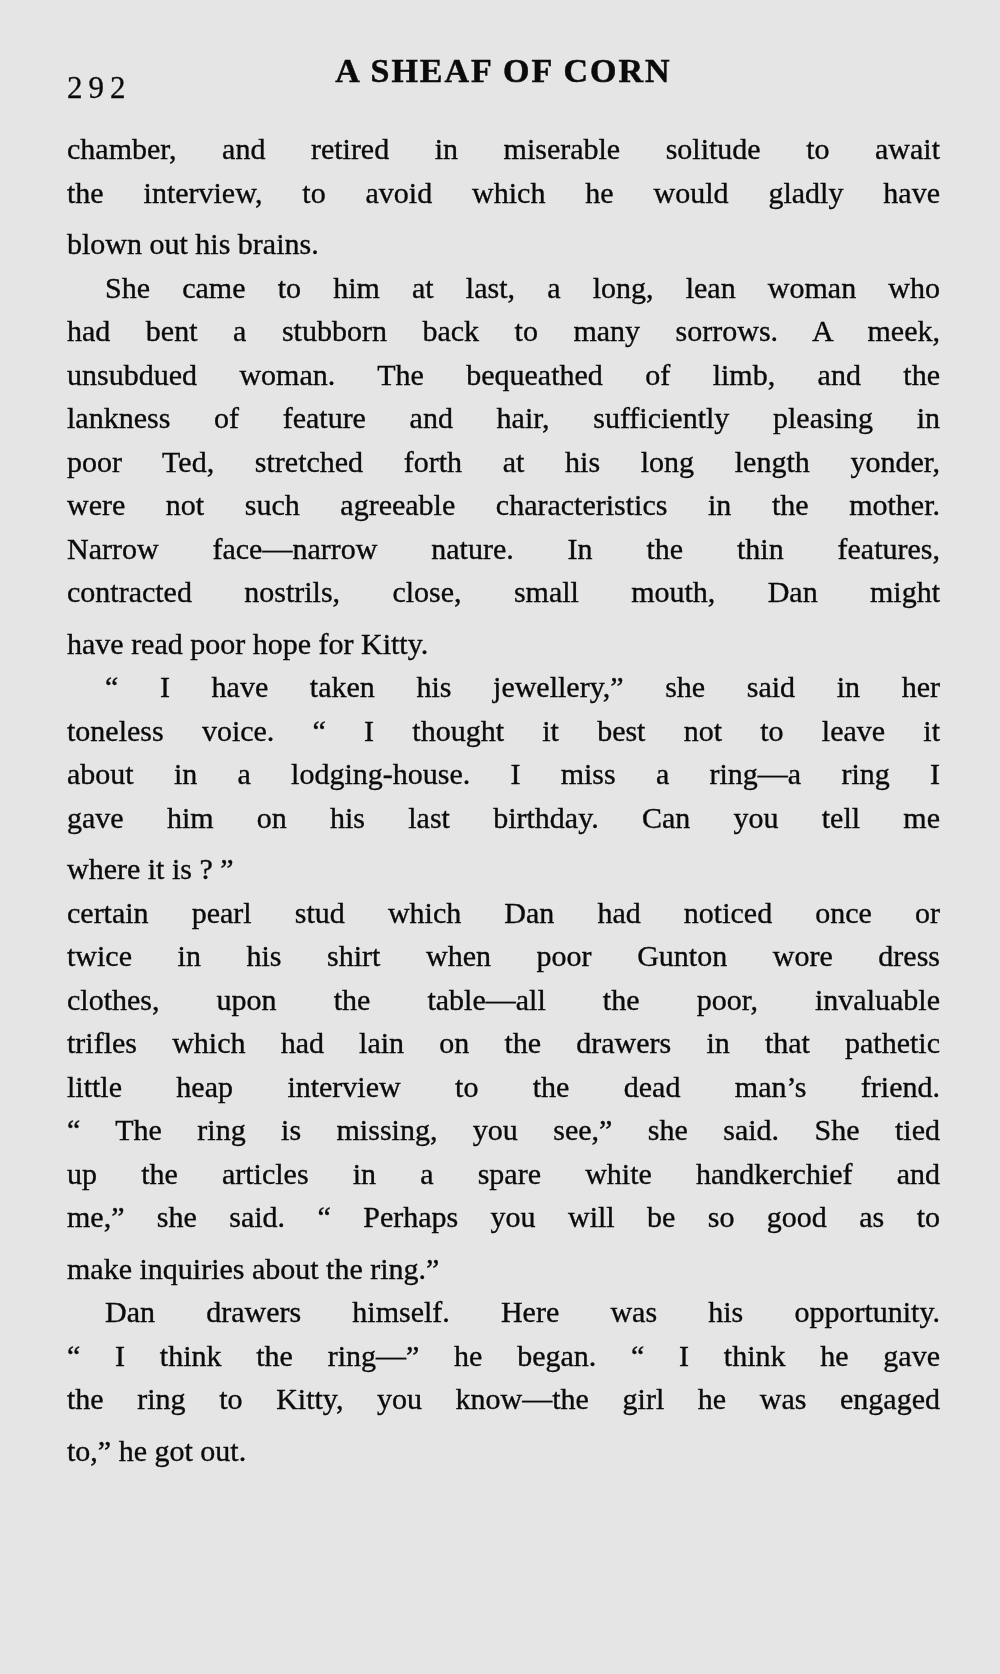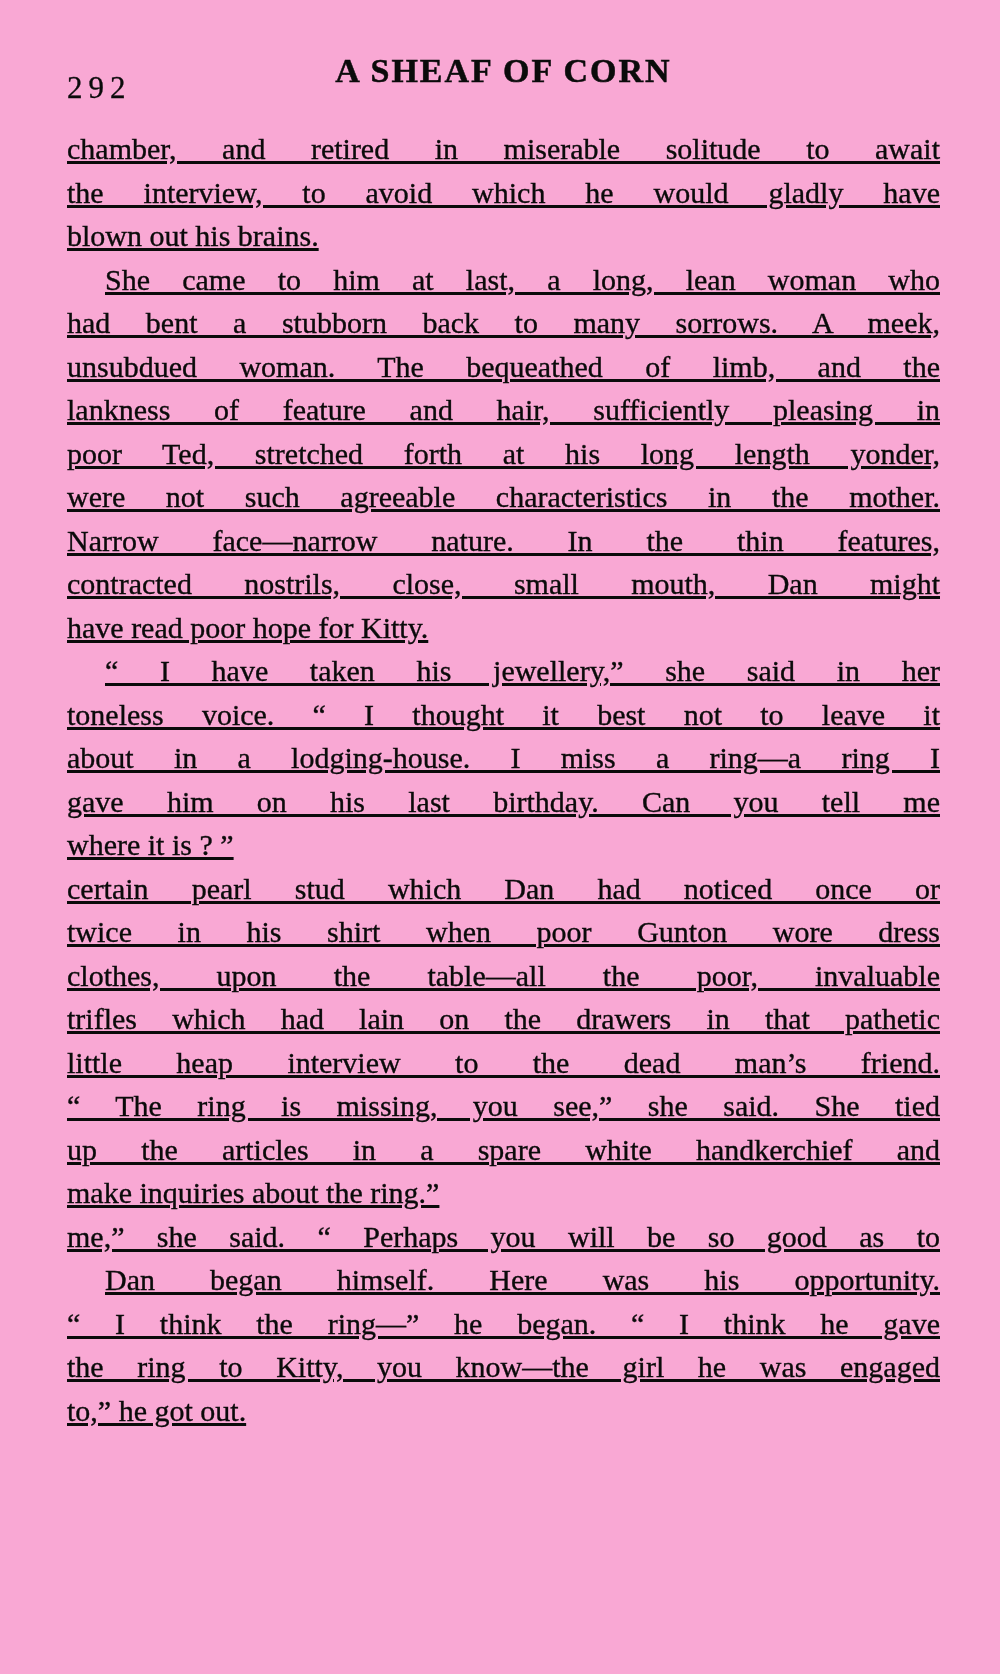--- a/index.html
+++ b/index.html
@@ -11,21 +11,21 @@
     width: 1000px;
     height: 1674px;
     position: relative;
     font-family: "Liberation Serif", serif;
     color: #0b0b0b;
     overflow: hidden;
   }
   .page {
     position: absolute;
     inset: 0;
-    background: #f9a8d4;
+    background: #e5e5e5;
   }
   .running-header {
     position: absolute;
     top: 0;
     left: 67px;
     width: 873px;
     height: 118px;
   }
   .page-number {
     position: absolute;
@@ -48,33 +48,33 @@
     white-space: nowrap;
     -webkit-text-stroke: 0.5px #0b0b0b;
   }
   .text-block {
     position: absolute;
     top: 127px;
     left: 67px;
     width: 873px;
     font-size: 30px;
     line-height: 43.5px;
-    text-decoration: underline;
     -webkit-text-stroke: 0.35px #0b0b0b;
   }
   .paragraph {
     margin: 0;
   }
   .line {
     text-align: justify;
     text-align-last: justify;
     white-space: normal;
   }
   .line.last {
     text-align-last: left;
+    margin-top: 8px;
   }
   .line.indent {
     text-indent: 38px;
   }
 </style>
 </head>
 <body style="background: rgb(255, 255, 255); color: rgb(11, 11, 11);">
 
 <div class="page">
   <div class="running-header">
@@ -108,23 +108,23 @@
       <div class="paragraph">
         <div class="line">certain pearl stud which Dan had noticed once or</div>
         <div class="line">twice in his shirt when poor Gunton wore dress</div>
         <div class="line">clothes, upon the table—all the poor, invaluable</div>
         <div class="line">trifles which had lain on the drawers in that pathetic</div>
         <div class="line">little heap interview to the dead man’s friend.</div>
         <div class="line">“ The ring is missing, you see,” she said.  She tied</div>
         <div class="line">up the articles in a spare white handkerchief and</div>
       </div>
       <div class="paragraph">
+        <div class="line">me,” she said.  “ Perhaps you will be so good as to</div>
         <div class="line last">make inquiries about the ring.”</div>
-        <div class="line">me,” she said.  “ Perhaps you will be so good as to</div>
       </div>
       <div class="paragraph">
-        <div class="line indent">Dan began himself.  Here was his opportunity.</div>
+        <div class="line indent">Dan drawers himself.  Here was his opportunity.</div>
         <div class="line">“ I think the ring—” he began.  “ I think he gave</div>
         <div class="line">the ring to Kitty, you know—the girl he was engaged</div>
         <div class="line last">to,” he got out.</div>
       </div>
     </div>
 </div>
 
 </body></html>

